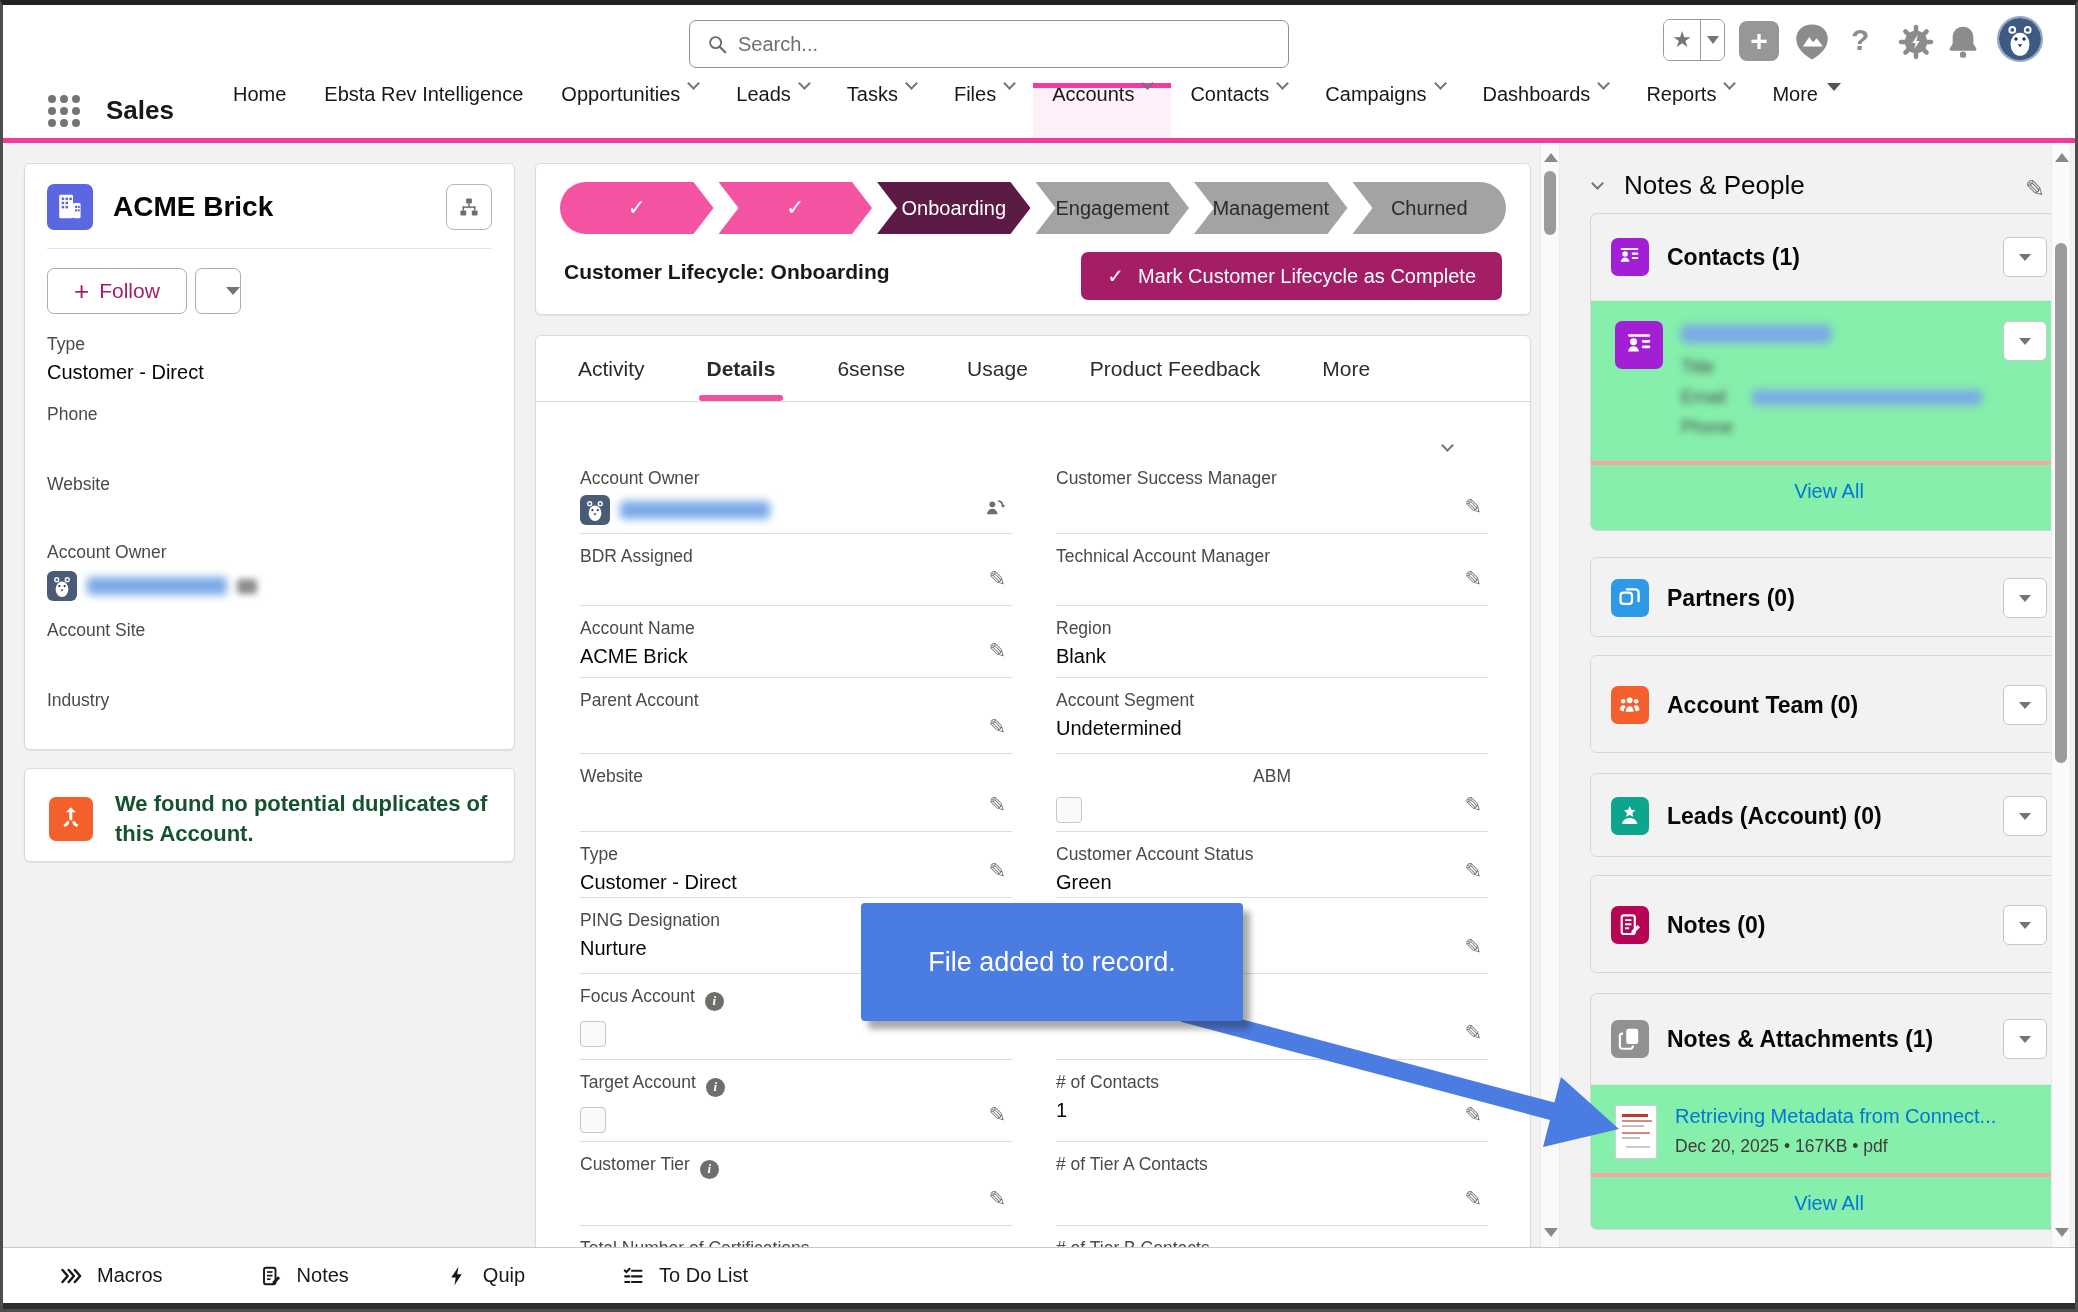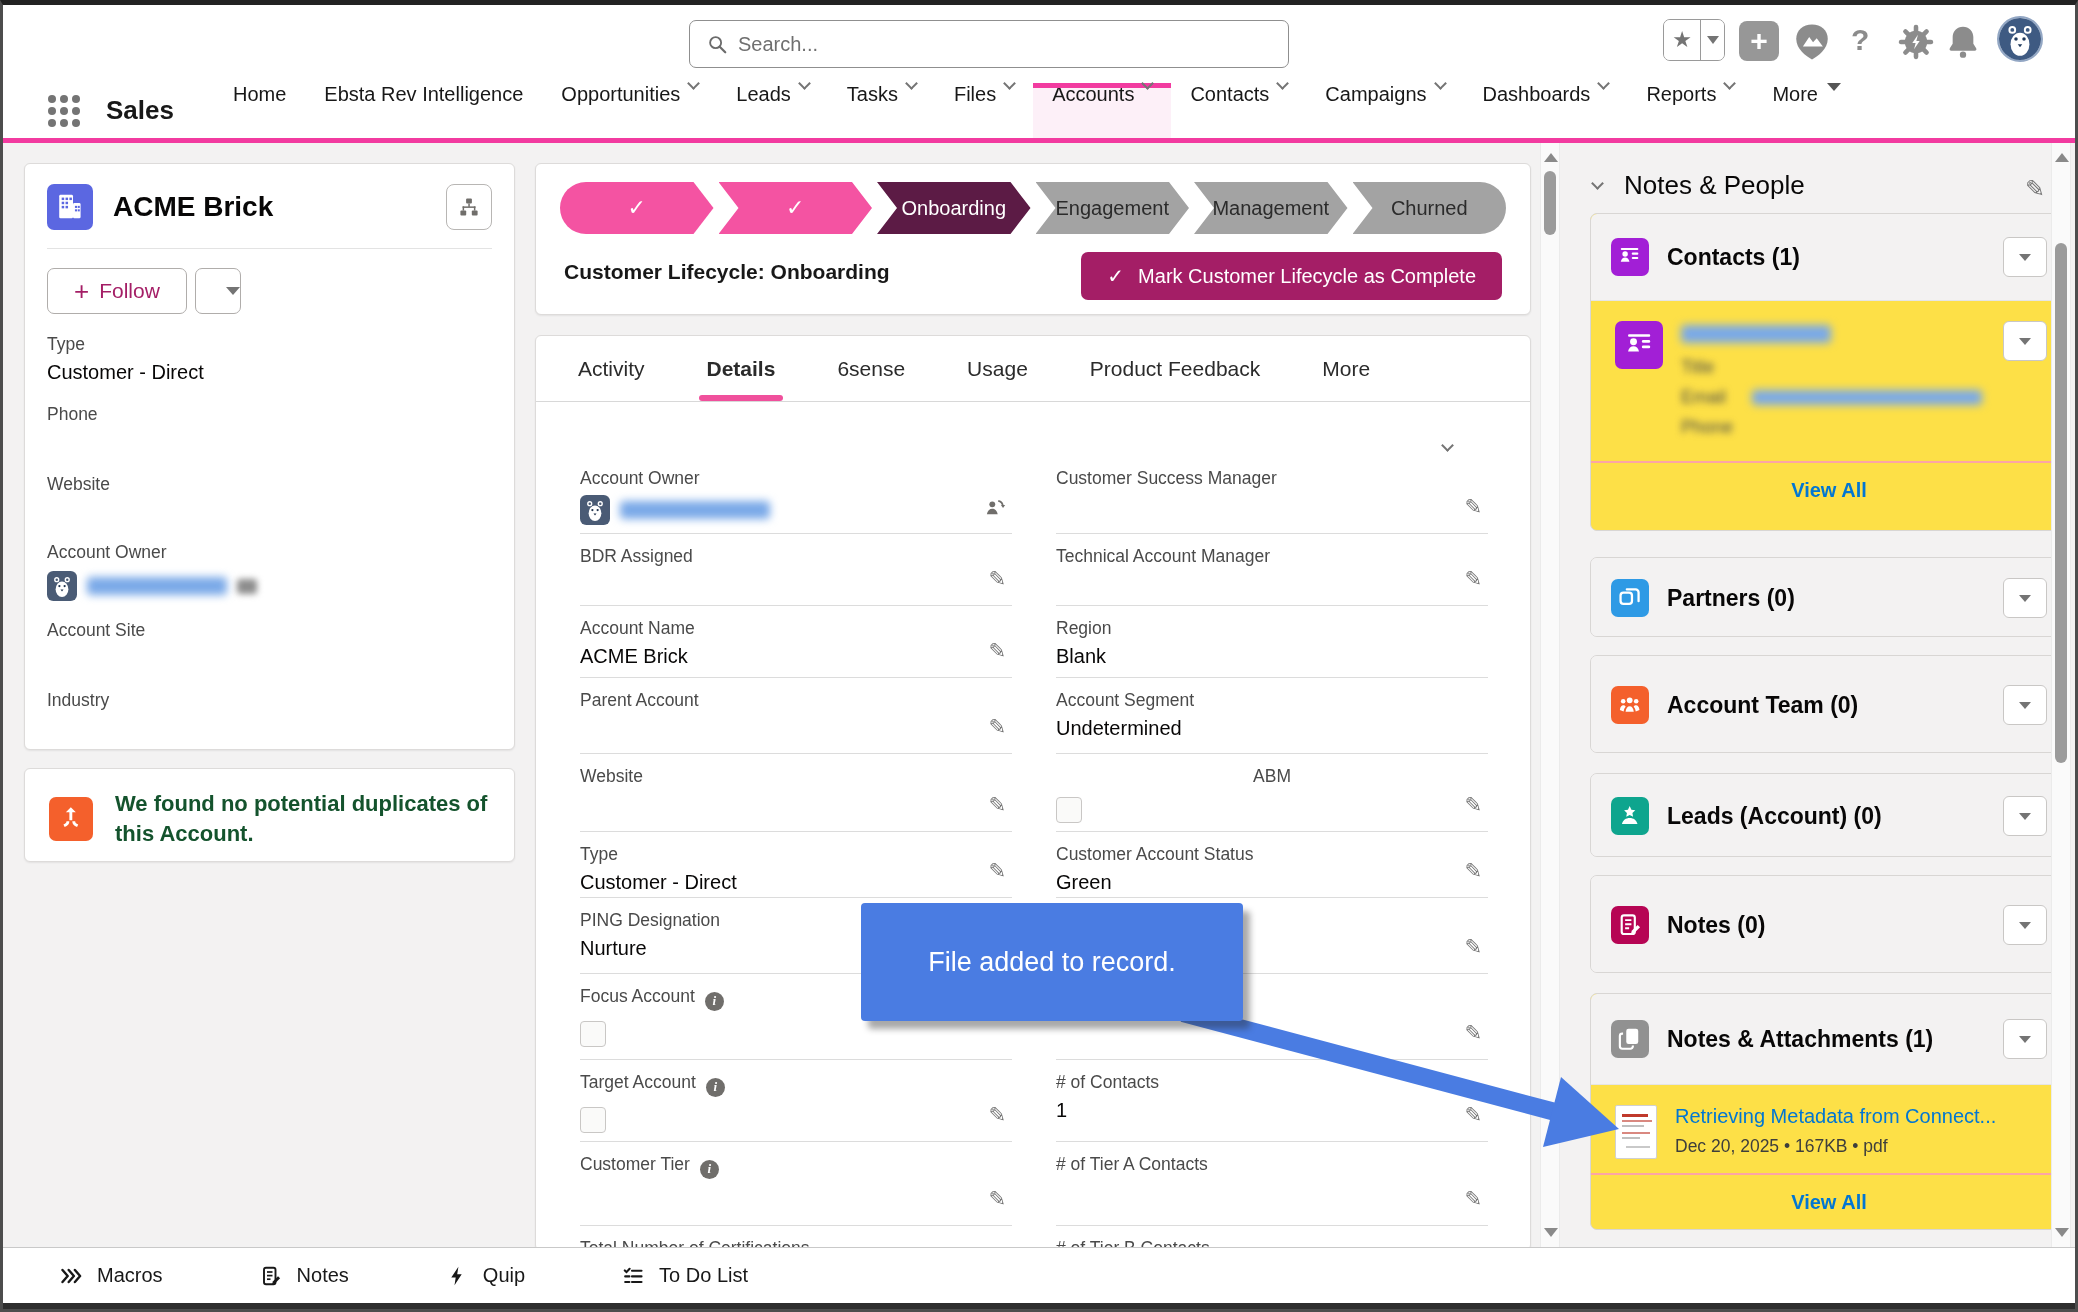--- a/index.html
+++ b/index.html
@@ -93,28 +93,28 @@
   .ann-box span{color:#fff;font-size:27px;}
   .arrow-svg{position:absolute;left:0;top:0;width:2078px;height:1312px;pointer-events:none;z-index:40;}
   
   .vscroll{position:absolute;top:138px;bottom:62px;width:20px;background:#fafafa;border-left:1px solid #ebebeb;border-right:1px solid #ebebeb;z-index:5;}
   .vscroll .arrow{position:absolute;left:3px;width:0;height:0;border-left:7px solid transparent;border-right:7px solid transparent;}
   .vscroll .arrow.up{top:10px;border-bottom:9px solid #8a8a8a;}
   .vscroll .arrow.down{bottom:10px;border-top:9px solid #8a8a8a;}
   .vscroll .thumb{position:absolute;left:3px;width:12px;background:#9b9b9b;border-radius:6px;}
   
   .sb-title{position:absolute;left:1590px;top:165px;display:flex;align-items:center;gap:22px;font-size:26px;color:#080707;z-index:2;}
-  .rel-card{position:absolute;left:1587px;width:478px;background:#fde047;border:1px solid #d8d6d4;border-radius:7px;overflow:hidden;z-index:2;}
+  .rel-card{position:absolute;left:1587px;width:478px;background:#86efac;border:1px solid #d8d6d4;border-radius:7px;overflow:hidden;z-index:2;}
   .rel-head{background:#F3F2F2;display:flex;align-items:center;gap:18px;padding:0 20px;}
   .rel-title{font-size:23px;font-weight:700;color:#080707;flex:1;}
   .dd-btn{width:44px;height:40px;background:#fff;border:1px solid #c9c7c5;border-radius:6px;
     display:flex;align-items:center;justify-content:center;flex:none;}
   .dd-btn .tri-down{border-left-width:6px;border-right-width:6px;border-top-width:7px;border-top-color:#747474;}
-  .viewall{border-top:2px solid #fca5a5;height:56px;display:flex;align-items:center;justify-content:center;
-    color:#0176D3;font-size:20px;font-weight:bold;}
+  .viewall{border-top:4px solid #fca5a5;height:56px;display:flex;align-items:center;justify-content:center;
+    color:#0176D3;font-size:20px;}
   .citem{display:flex;padding:20px 20px 14px 24px;gap:18px;position:relative;border-top:1px solid #e5e5e5;}
   .link{color:#0176D3;font-size:20px;}
   .meta{color:#3e3e3c;font-size:17.5px;margin-top:8px;}
   .pdf-thumb{width:42px;height:54px;background:#fff;border:1px solid #d0d0d0;border-radius:2px;flex:none;
     background-image:linear-gradient(#c0392b 0 0),linear-gradient(#d98880 0 0),linear-gradient(#bfbfbf 0 0),linear-gradient(#d98880 0 0),linear-gradient(#bfbfbf 0 0),linear-gradient(#c9c9c9 0 0);
     background-repeat:no-repeat;
     background-size:26px 3px,30px 2px,22px 2px,28px 2px,18px 2px,24px 2px;
     background-position:6px 8px,6px 14px,6px 19px,6px 26px,6px 31px,10px 40px;}
   
   .utility{position:absolute;left:0;bottom:6px;width:100%;height:56px;background:#fff;border-top:1px solid #c9c9c9;

